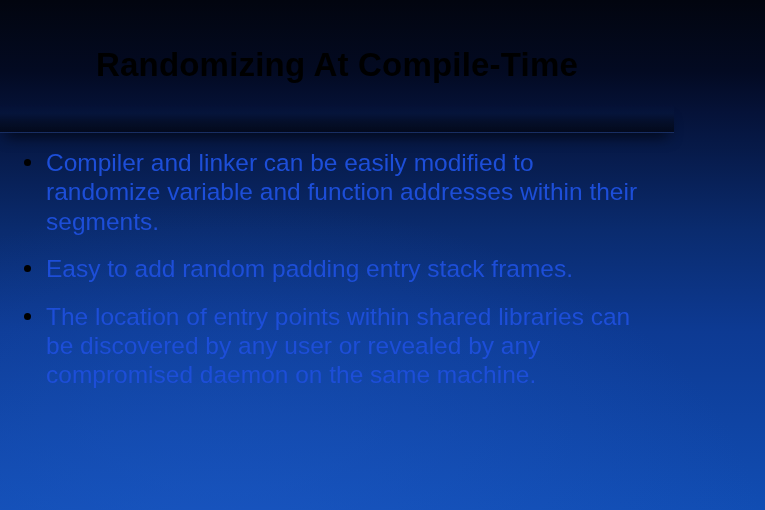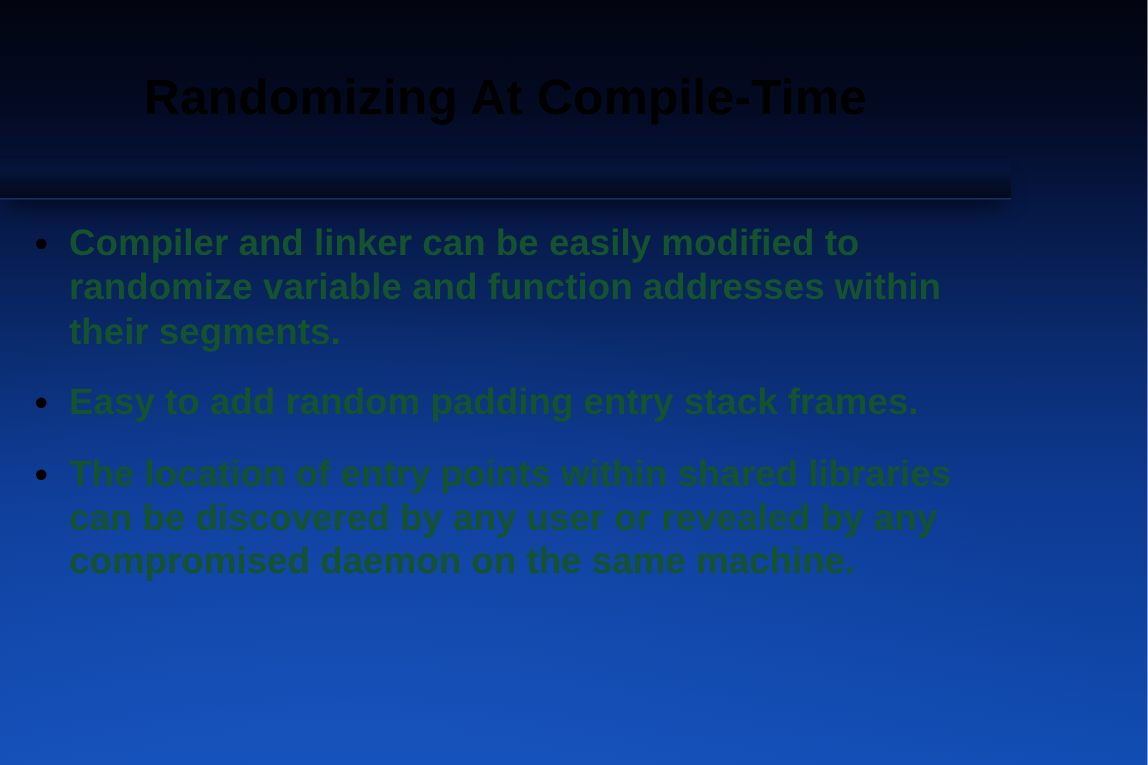--- a/index.html
+++ b/index.html
@@ -54,23 +54,23 @@
     right: 28px;
   }
   ul.bullets {
     list-style: none;
   }
   ul.bullets > li {
     position: relative;
     padding-left: 26px;
     font-size: 24.5px;
     line-height: 1.20;
-    color: #14532d;
+    color: #1d4ed8;
     margin-bottom: 18px;
-    font-weight: 700;
+    font-weight: 400;
   }
   ul.bullets > li:last-child { margin-bottom: 0; }
   ul.bullets > li .dot {
     position: absolute;
     left: 4px;
     top: 11px;
     width: 7px;
     height: 7px;
     background: #000000;
     border-radius: 50%;

